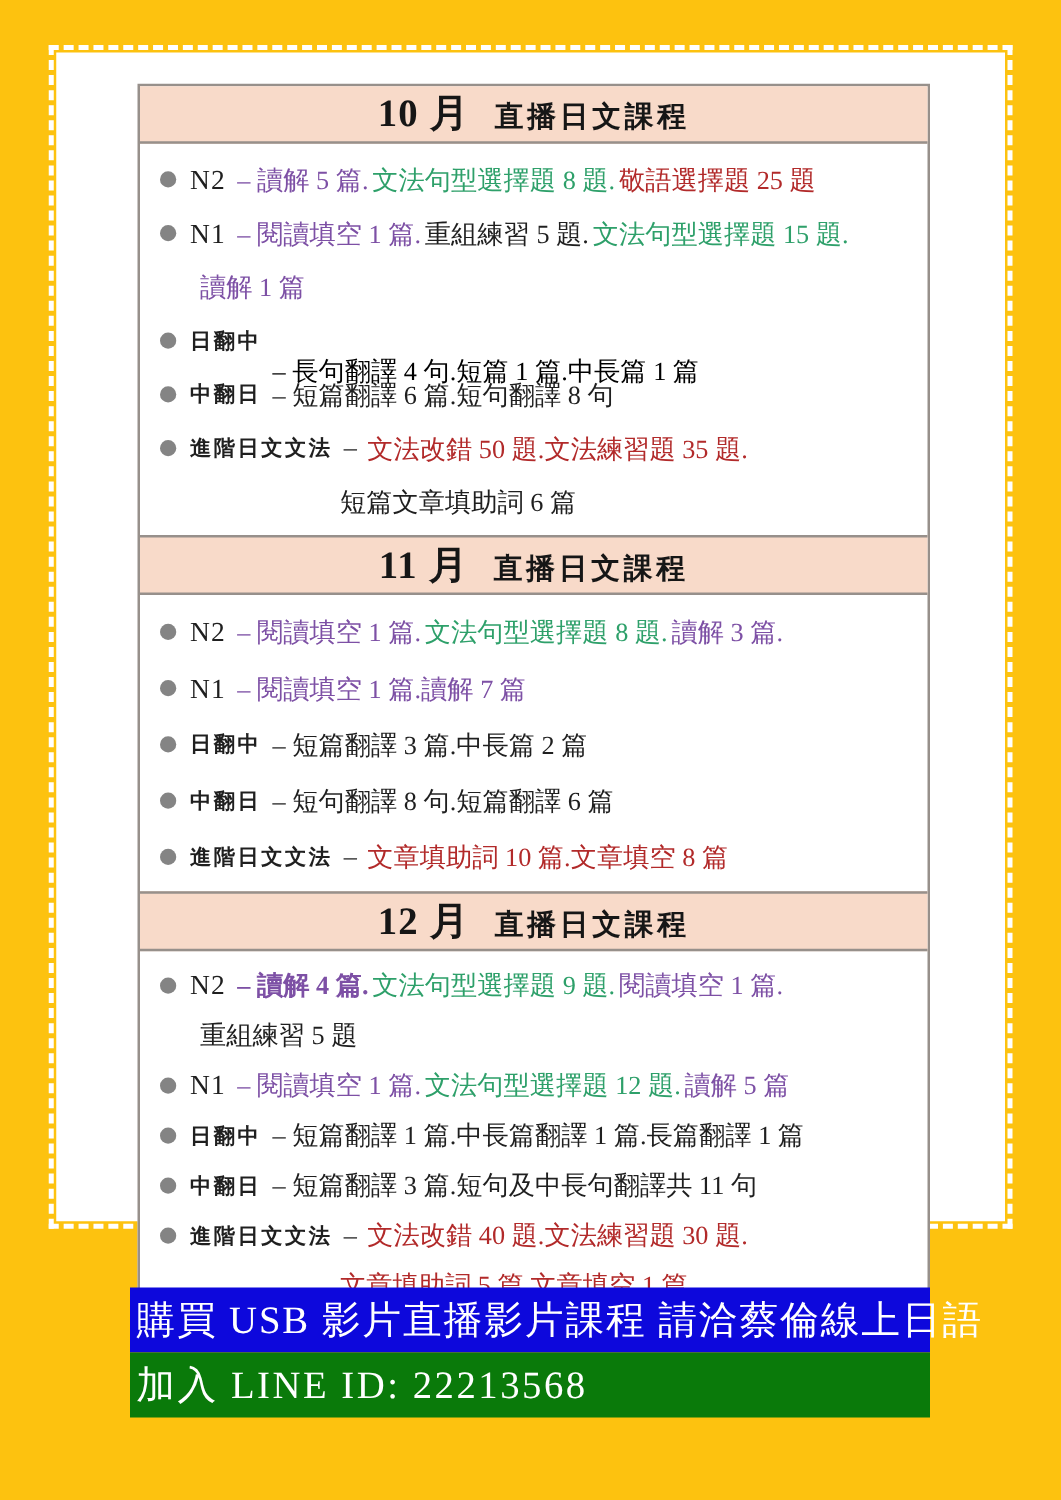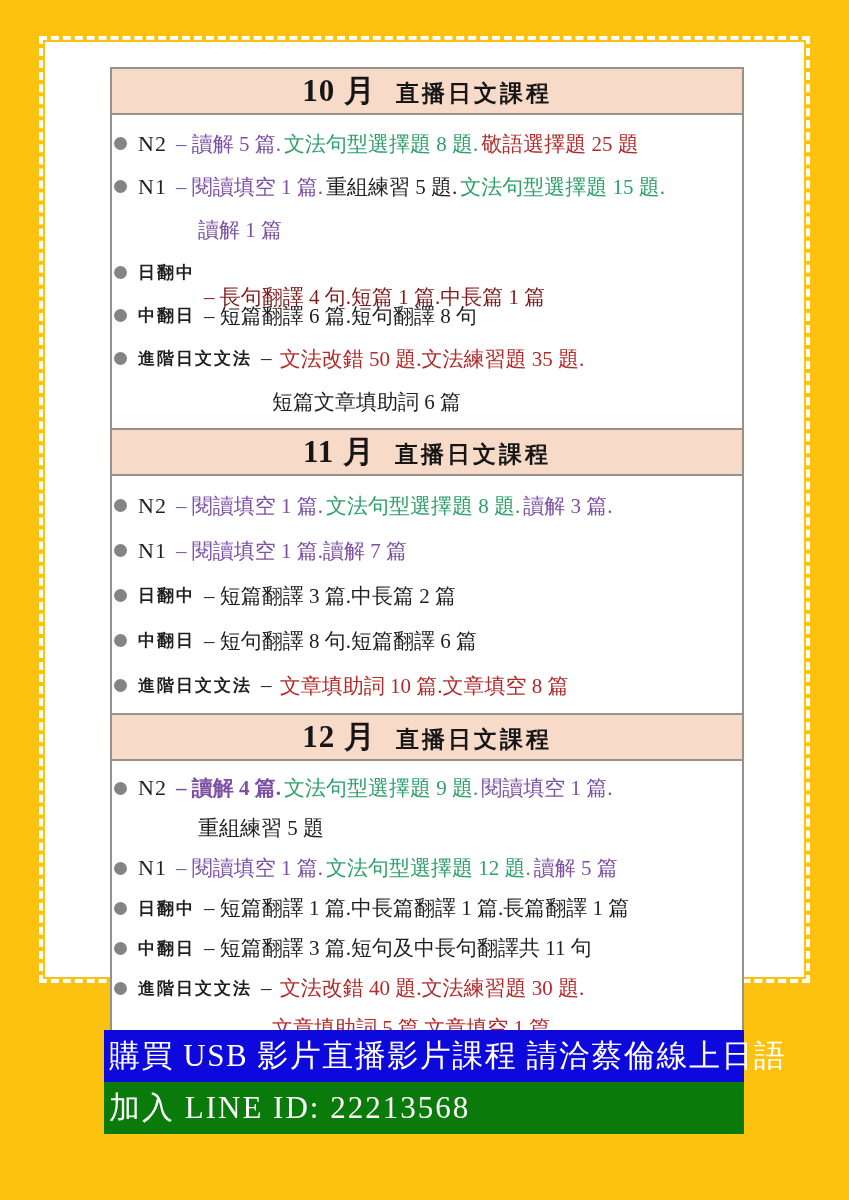--- a/index.html
+++ b/index.html
@@ -34,36 +34,36 @@
   .month:not(:first-child) .month-header{border-top:2px solid #97908B;}
   .month-number{
     font-size:31px;font-weight:bold;color:#161616;letter-spacing:1px;
   }
   .month-subtitle{
     font-size:23px;font-weight:bold;color:#161616;letter-spacing:3px;margin-left:20px;
   }
   .month-body{padding:7px 0 5px;}
   .line{
     display:flex;align-items:center;
-    padding-left:2px;
+    padding-left:16px;
     white-space:pre;
   }
   .m0 .line{height:43px}
   .m1 .line{height:45px}
   .m2 .line{height:40px}
   .bullet{
     width:13px;height:13px;border-radius:50%;
     background:#848484;flex:none;margin-right:11px;
   }
   .label{
     font-size:22px;color:#1F1F1F;margin-right:9px;letter-spacing:1px;
   }
   .label.bold{font-weight:bold;font-size:17px;letter-spacing:2px;}
   .seg{font-size:21px;margin-right:3px;}
-  .indent-seg{padding-left:86px;}
+  .indent-seg{padding-left:48px;}
   .indent-deep{padding-left:160px;}
   .banner{
     position:absolute;left:59px;width:640px;height:52px;
     display:flex;align-items:center;
     color:#ffffff;white-space:nowrap;
     padding-left:5px;box-sizing:border-box;
   }
   .banner-blue{top:988px;font-size:31px;letter-spacing:1.5px;}
   .banner-green{top:1040px;font-size:31px;letter-spacing:2px;}
 </style>
@@ -72,21 +72,21 @@
 
 <div class="inner">
 
   <div class="course-table" id="months">
       <section class="month m0">
         <div class="month-header" style="background: rgb(248, 218, 201);"><span class="month-number">10 月</span><span class="month-subtitle">直播日文課程</span></div>
         <div class="month-body">
           <div class="line"><span class="bullet"></span><span class="label">N2</span><span class="seg" style="color: rgb(125, 80, 165);">– 讀解 5 篇.</span><span class="seg" style="color: rgb(46, 160, 106);">文法句型選擇題 8 題.</span><span class="seg" style="color: rgb(178, 42, 42);">敬語選擇題 25 題</span></div>
           <div class="line"><span class="bullet"></span><span class="label">N1</span><span class="seg" style="color: rgb(125, 80, 165);">– 閱讀填空 1 篇.</span><span class="seg" style="color: rgb(31, 31, 31);">重組練習 5 題.</span><span class="seg" style="color: rgb(46, 160, 106);">文法句型選擇題 15 題.</span></div>
           <div class="line indent-seg"><span class="seg" style="color: rgb(125, 80, 165);">讀解 1 篇</span></div>
-          <div class="line"><span class="bullet"></span><span class="label bold">日翻中</span><span class="seg" style="color: #7f1d1d; margin-top: 48px;">– 長句翻譯 4 句.短篇 1 篇.中長篇 1 篇</span></div>
+          <div class="line"><span class="bullet"></span><span class="label bold">日翻中</span><span class="seg" style="color: #000000; margin-top: 48px;">– 長句翻譯 4 句.短篇 1 篇.中長篇 1 篇</span></div>
           <div class="line"><span class="bullet"></span><span class="label bold">中翻日</span><span class="seg" style="color: rgb(31, 31, 31);">– 短篇翻譯 6 篇.短句翻譯 8 句</span></div>
           <div class="line"><span class="bullet"></span><span class="label bold">進階日文文法</span><span class="seg" style="color: rgb(31, 31, 31);">– </span><span class="seg" style="color: rgb(178, 42, 42);">文法改錯 50 題.文法練習題 35 題.</span></div>
           <div class="line indent-deep"><span class="seg" style="color: rgb(31, 31, 31);">短篇文章填助詞 6 篇</span></div>
         </div>
       </section>
       <section class="month m1">
         <div class="month-header" style="background: rgb(248, 218, 201);"><span class="month-number">11 月</span><span class="month-subtitle">直播日文課程</span></div>
         <div class="month-body">
           <div class="line"><span class="bullet"></span><span class="label">N2</span><span class="seg" style="color: rgb(125, 80, 165);">– 閱讀填空 1 篇.</span><span class="seg" style="color: rgb(46, 160, 106);">文法句型選擇題 8 題.</span><span class="seg" style="color: rgb(125, 80, 165);">讀解 3 篇.</span></div>
           <div class="line"><span class="bullet"></span><span class="label">N1</span><span class="seg" style="color: rgb(125, 80, 165);">– 閱讀填空 1 篇.讀解 7 篇</span></div>

